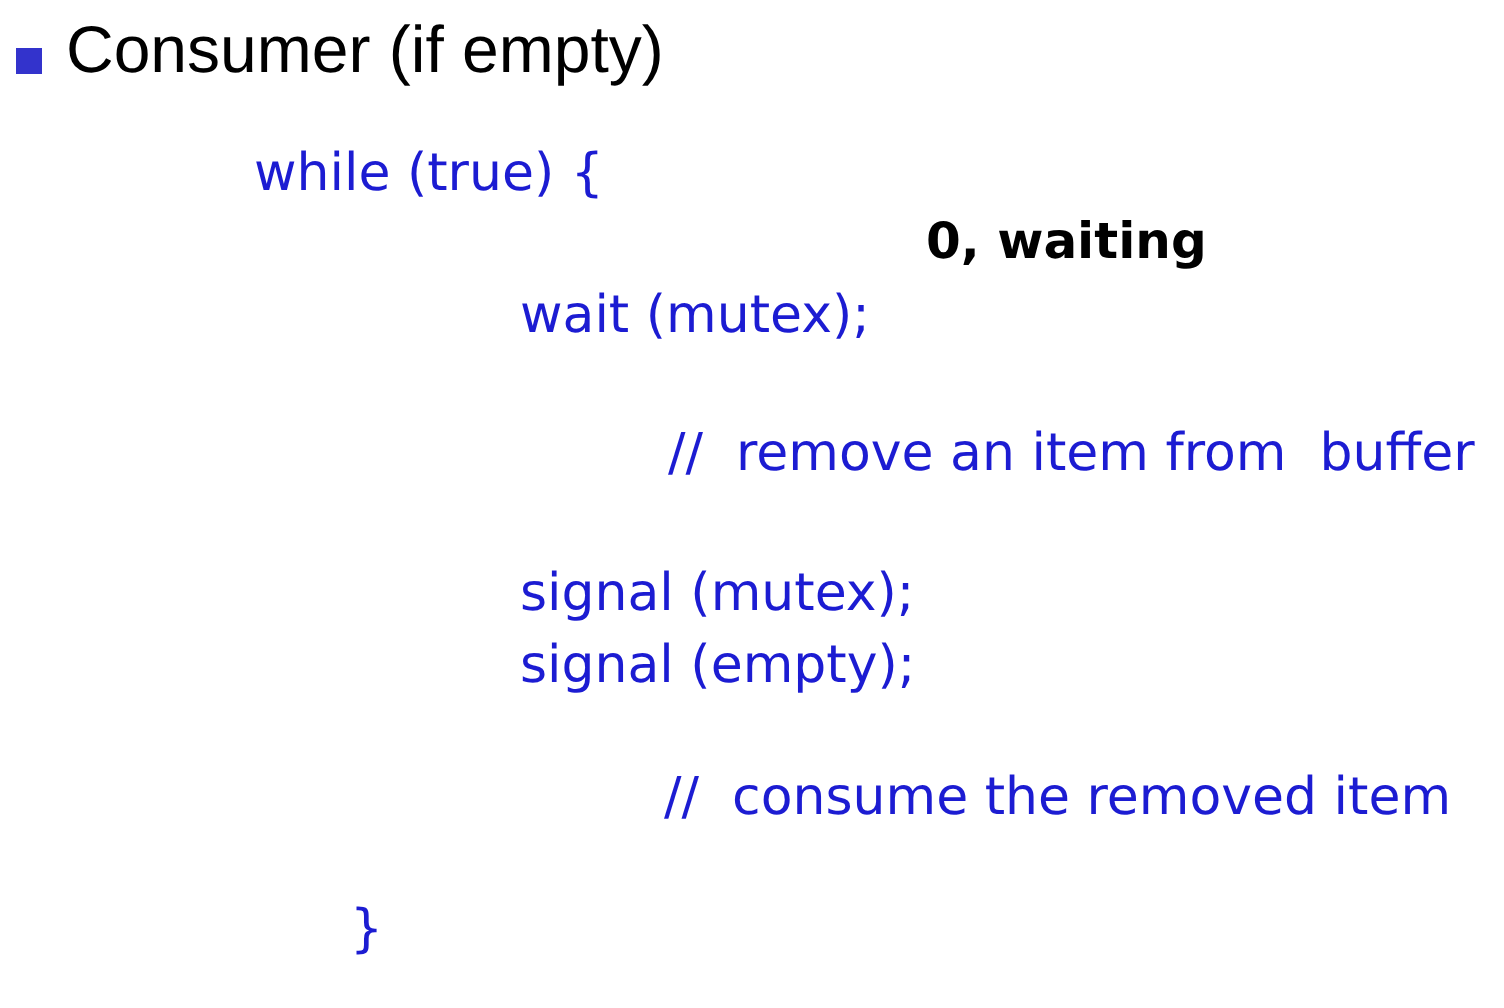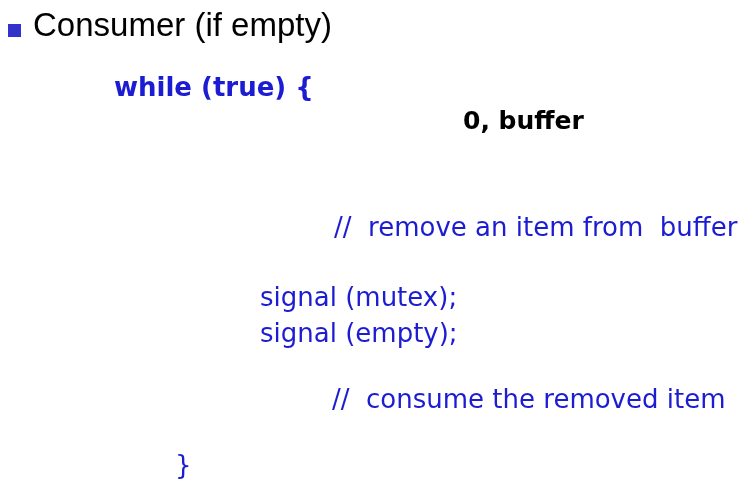--- a/index.html
+++ b/index.html
@@ -45,21 +45,21 @@
   .annotation {
     position: absolute;
     font-family: "DejaVu Sans", sans-serif;
     font-size: 25px;
     line-height: 31px;
     font-weight: 700;
     color: #000000;
     white-space: pre;
   }
   
-  .l-while          { left: 114px; top: 72px; font-weight: bold; }
+  .l-while          { left: 127px; top: 72px; }
   .l-wait-full      { left: 260px; top: 107px; }
   .l-annotation     { left: 463px; top: 105px; }
   .l-wait-mutex     { left: 260px; top: 143px; }
   .l-comment-remove { left: 334px; top: 212px; }
   .l-signal-mutex   { left: 260px; top: 282px; }
   .l-signal-empty   { left: 260px; top: 318px; }
   .l-comment-consume{ left: 332px; top: 384px; }
   .l-close-brace    { left: 175px; top: 450px; }
 </style>
 </head>
@@ -67,22 +67,23 @@
 
 <div class="slide">
 
   <span class="bullet"></span>
 
   <h1 class="title">Consumer (if empty)</h1>
 
   <div class="code-line l-while">while (true) {</div>
 
 
-  <div class="annotation l-annotation">0, buffer</div>
+  <div class="annotation l-annotation">0, waiting</div>
 
+  <div class="code-line l-wait-mutex">wait (mutex);</div>
 
   <div class="code-line l-signal-mutex">signal (mutex);</div>
 
   <div class="code-line l-comment-remove">//  remove an item from  buffer</div>
 
   <div class="code-line l-comment-consume">//  consume the removed item</div>
 
   <div class="code-line l-signal-empty">signal (empty);</div>
 
   <div class="code-line l-close-brace">}</div>

